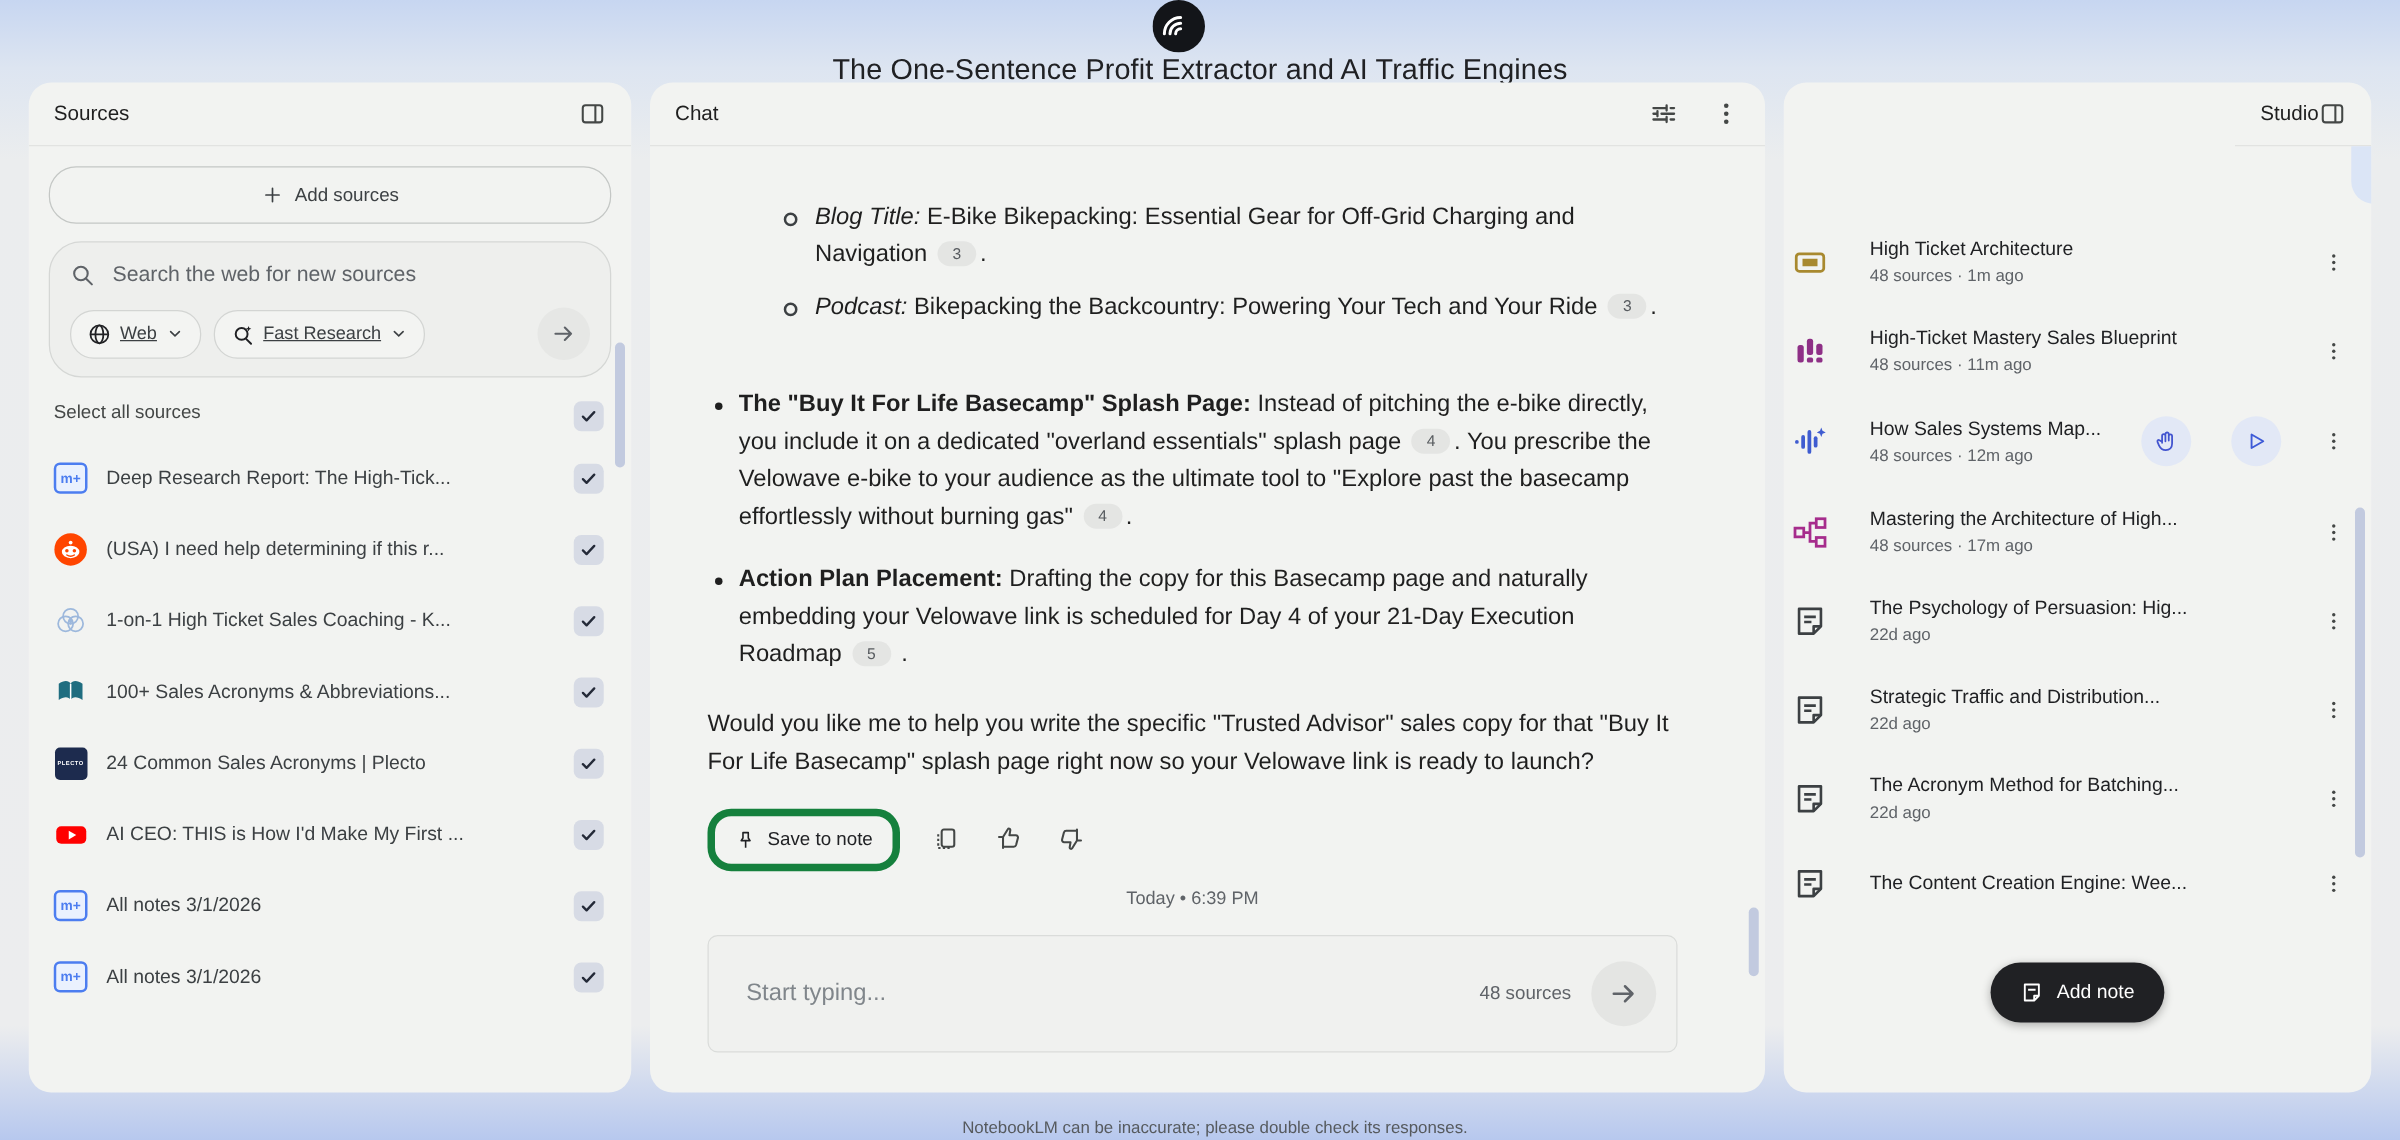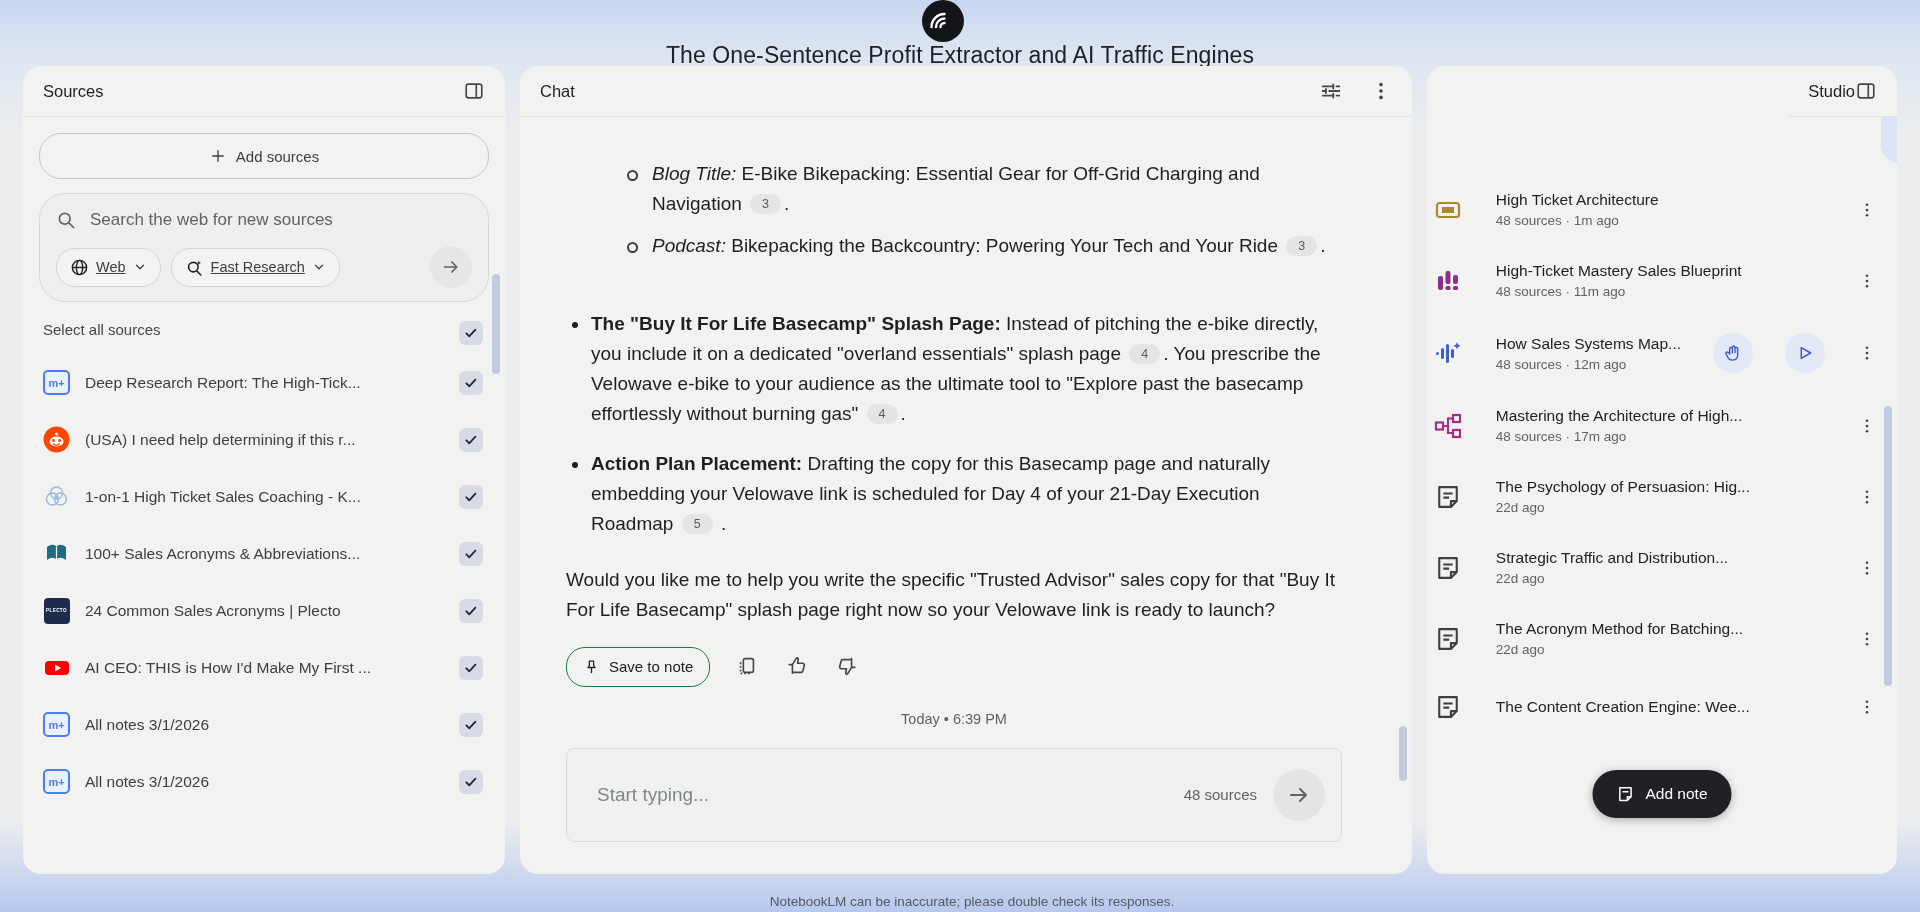--- a/index.html
+++ b/index.html
@@ -68,21 +68,21 @@
   ul.mains li{position:relative;padding-left:25px;margin-top:20px;}
   ul.mains li::before{content:'';position:absolute;left:6px;top:13px;width:6px;height:6px;
     background:#1f1f1f;border-radius:50%;}
   .it{font-style:italic;}
   .bd{font-weight:700;}
   .cite{display:inline-flex;align-items:center;justify-content:center;min-width:23px;height:20px;
     padding:0 4px;border-radius:10px;background:#e4e5e3;color:#575b5f;font-size:12.5px;
     vertical-align:2px;margin:0 3px;cursor:pointer;}
   .closing{margin-top:26px;}
   .actions{display:flex;align-items:center;gap:26px;margin-top:22px;}
-  .save-note{height:38px;border:1px solid #15803d;border-radius:19px;display:flex;align-items:center;
+  .save-note{height:38px;border:6px solid #15803d;border-radius:19px;display:flex;align-items:center;
     gap:9px;padding:0 16px;font-size:15px;color:#202124;cursor:pointer;}
   .act-ic{width:24px;height:24px;color:#444746;cursor:pointer;display:flex;}
   .cspacer{flex:1;}
   .tstamp{text-align:center;font-size:14.5px;color:#5f6368;margin-bottom:14px;}
   .input-box{border:1px solid #dadcda;background:#f0f1ef;border-radius:8px;height:92px;display:flex;
     align-items:center;padding:0 16px 0 28px;margin-bottom:32px;}
   .input-box input{flex:1;border:none;background:transparent;outline:none;font-size:19px;
     color:#3c4043;font-family:inherit;}
   .input-box input::placeholder{color:#80868b;}
   .srccount{font-size:15px;color:#5f6368;margin-right:16px;white-space:nowrap;}

